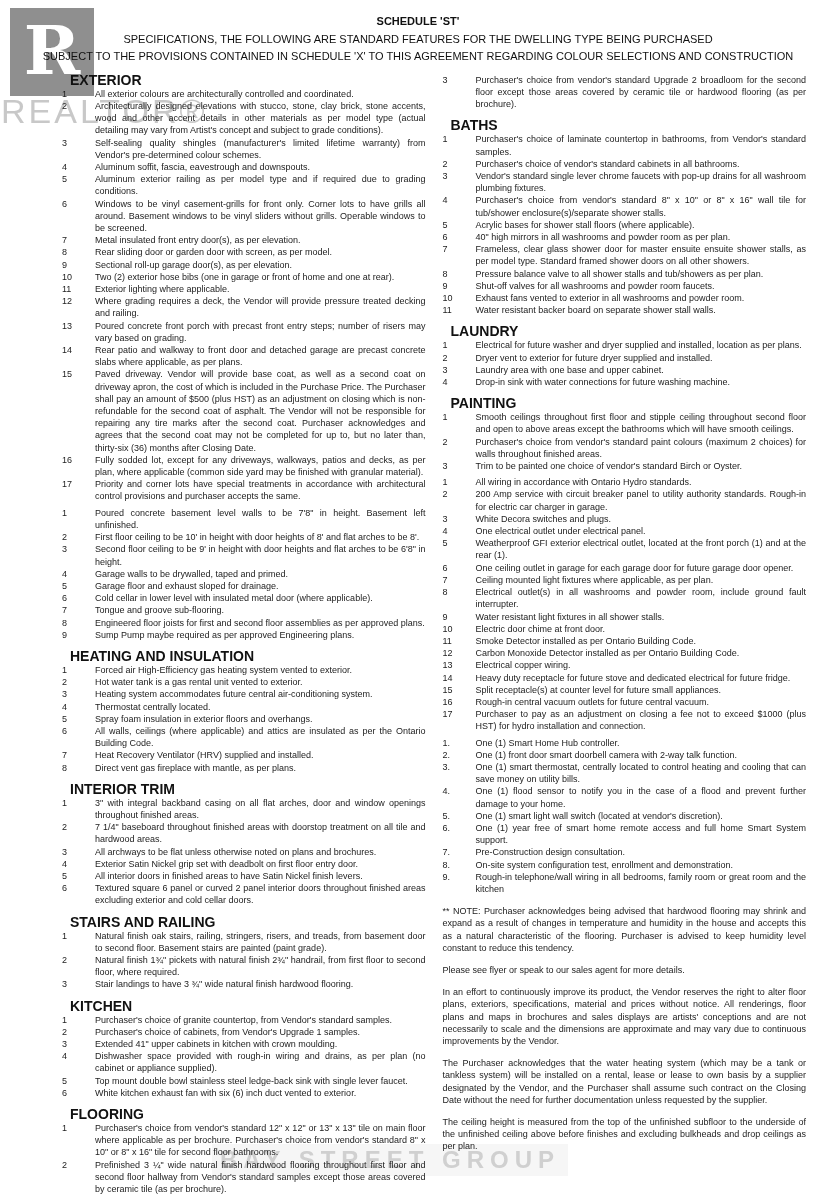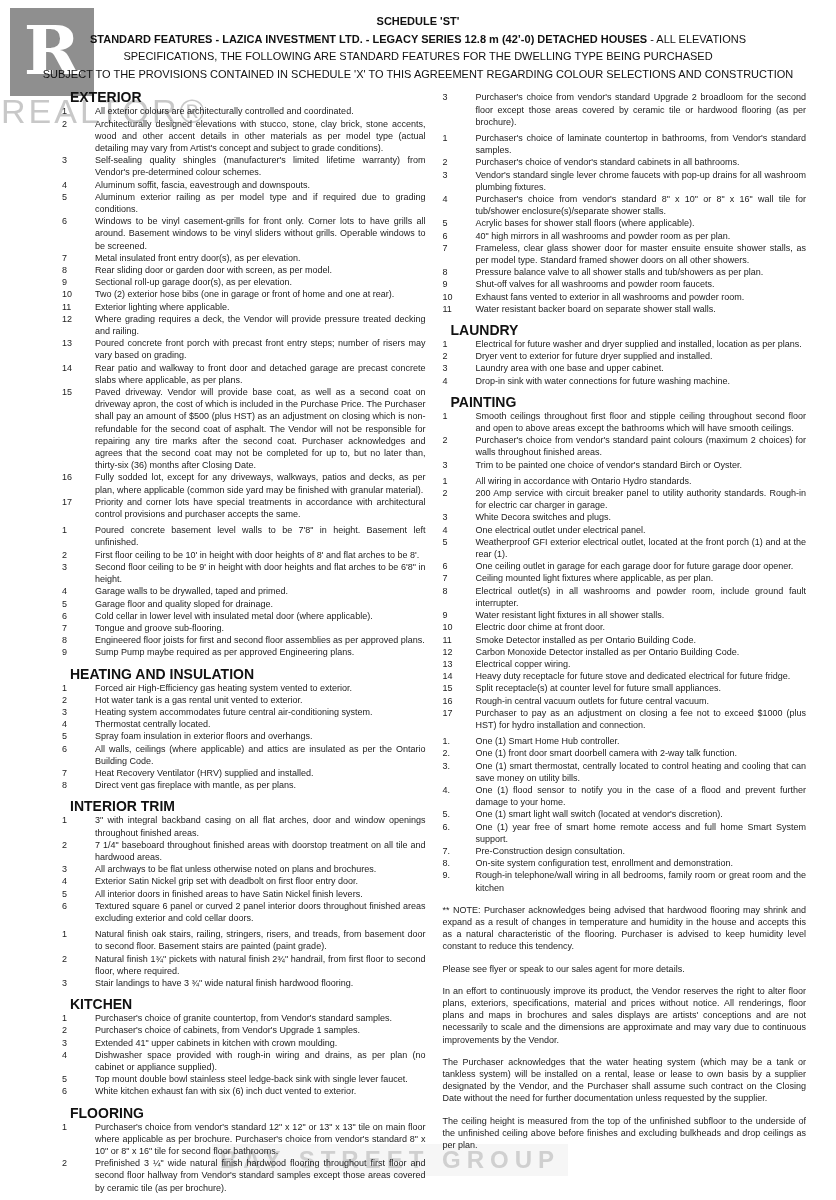--- a/index.html
+++ b/index.html
@@ -69,21 +69,20 @@
 <body>
 
 <div class="wm-logo">
   <span class="wm-r">R</span>
 </div>
 <div class="wm-realtor">REALTOR®</div>
 <div class="wm-brokerage">BAY STREET GROUP</div>
 
 <div class="doc-header">
   <div class="h-bold">SCHEDULE 'ST'</div>
-  <div><span class="h-bold">STANDARD FEATURES - LAZICA INVESTMENT LTD. - LEGACY SERIES 12.8 m (42’-0) DETACHED HOUSES</span><span> - ALL ELEVATIONS</span></div>
   <div>SPECIFICATIONS, THE FOLLOWING ARE STANDARD FEATURES FOR THE DWELLING TYPE BEING PURCHASED</div>
   <div>SUBJECT TO THE PROVISIONS CONTAINED IN SCHEDULE 'X' TO THIS AGREEMENT REGARDING COLOUR SELECTIONS AND CONSTRUCTION</div>
 </div>
 
 <main class="cols">
   <section class="col" id="col-left">
   <div class="sec">
     <div class="sec-title">EXTERIOR</div>
     <div class="items">
   <div class="item">
@@ -190,21 +189,21 @@
     <span class="txt">Second floor ceiling to be 9' in height with door heights and flat arches to be 6'8" in height.</span>
   </div>
 
   <div class="item">
     <span class="num">4</span>
     <span class="txt">Garage walls to be drywalled, taped and primed.</span>
   </div>
 
   <div class="item">
     <span class="num">5</span>
-    <span class="txt">Garage floor and quality sloped for drainage.</span>
+    <span class="txt">Garage floor and exhaust sloped for drainage.</span>
   </div>
 
   <div class="item">
     <span class="num">6</span>
     <span class="txt">Cold cellar in lower level with insulated metal door (where applicable).</span>
   </div>
 
   <div class="item">
     <span class="num">7</span>
     <span class="txt">Tongue and groove sub-flooring.</span>
@@ -296,20 +295,21 @@
   </div>
 
   <div class="item">
     <span class="num">6</span>
     <span class="txt">Textured square 6 panel or curved 2 panel interior doors throughout finished areas excluding exterior and cold cellar doors.</span>
   </div>
 </div>
   </div>
 
   <div class="sec">
+    <div class="sec-title">STAIRS AND RAILING</div>
     <div class="items">
   <div class="item">
     <span class="num">1</span>
     <span class="txt">Natural finish oak stairs, railing, stringers, risers, and treads, from basement door to second floor.  Basement stairs are painted (paint grade).</span>
   </div>
 
   <div class="item">
     <span class="num">2</span>
     <span class="txt">Natural finish 1¾" pickets with natural finish 2¾" handrail, from first floor to second floor, where required.</span>
   </div>
@@ -376,20 +376,21 @@
 
     <div class="items">
   <div class="item">
     <span class="num">3</span>
     <span class="txt">Purchaser's choice from vendor's standard Upgrade 2 broadloom for the second floor except those areas covered by ceramic tile or hardwood flooring (as per brochure).</span>
   </div>
 </div>
   </div>
 
   <div class="sec">
+    <div class="sec-title">BATHS</div>
     <div class="items">
   <div class="item">
     <span class="num">1</span>
     <span class="txt">Purchaser's choice of laminate countertop in bathrooms, from Vendor's standard samples.</span>
   </div>
 
   <div class="item">
     <span class="num">2</span>
     <span class="txt">Purchaser's choice of vendor's standard cabinets in all bathrooms.</span>
   </div>

